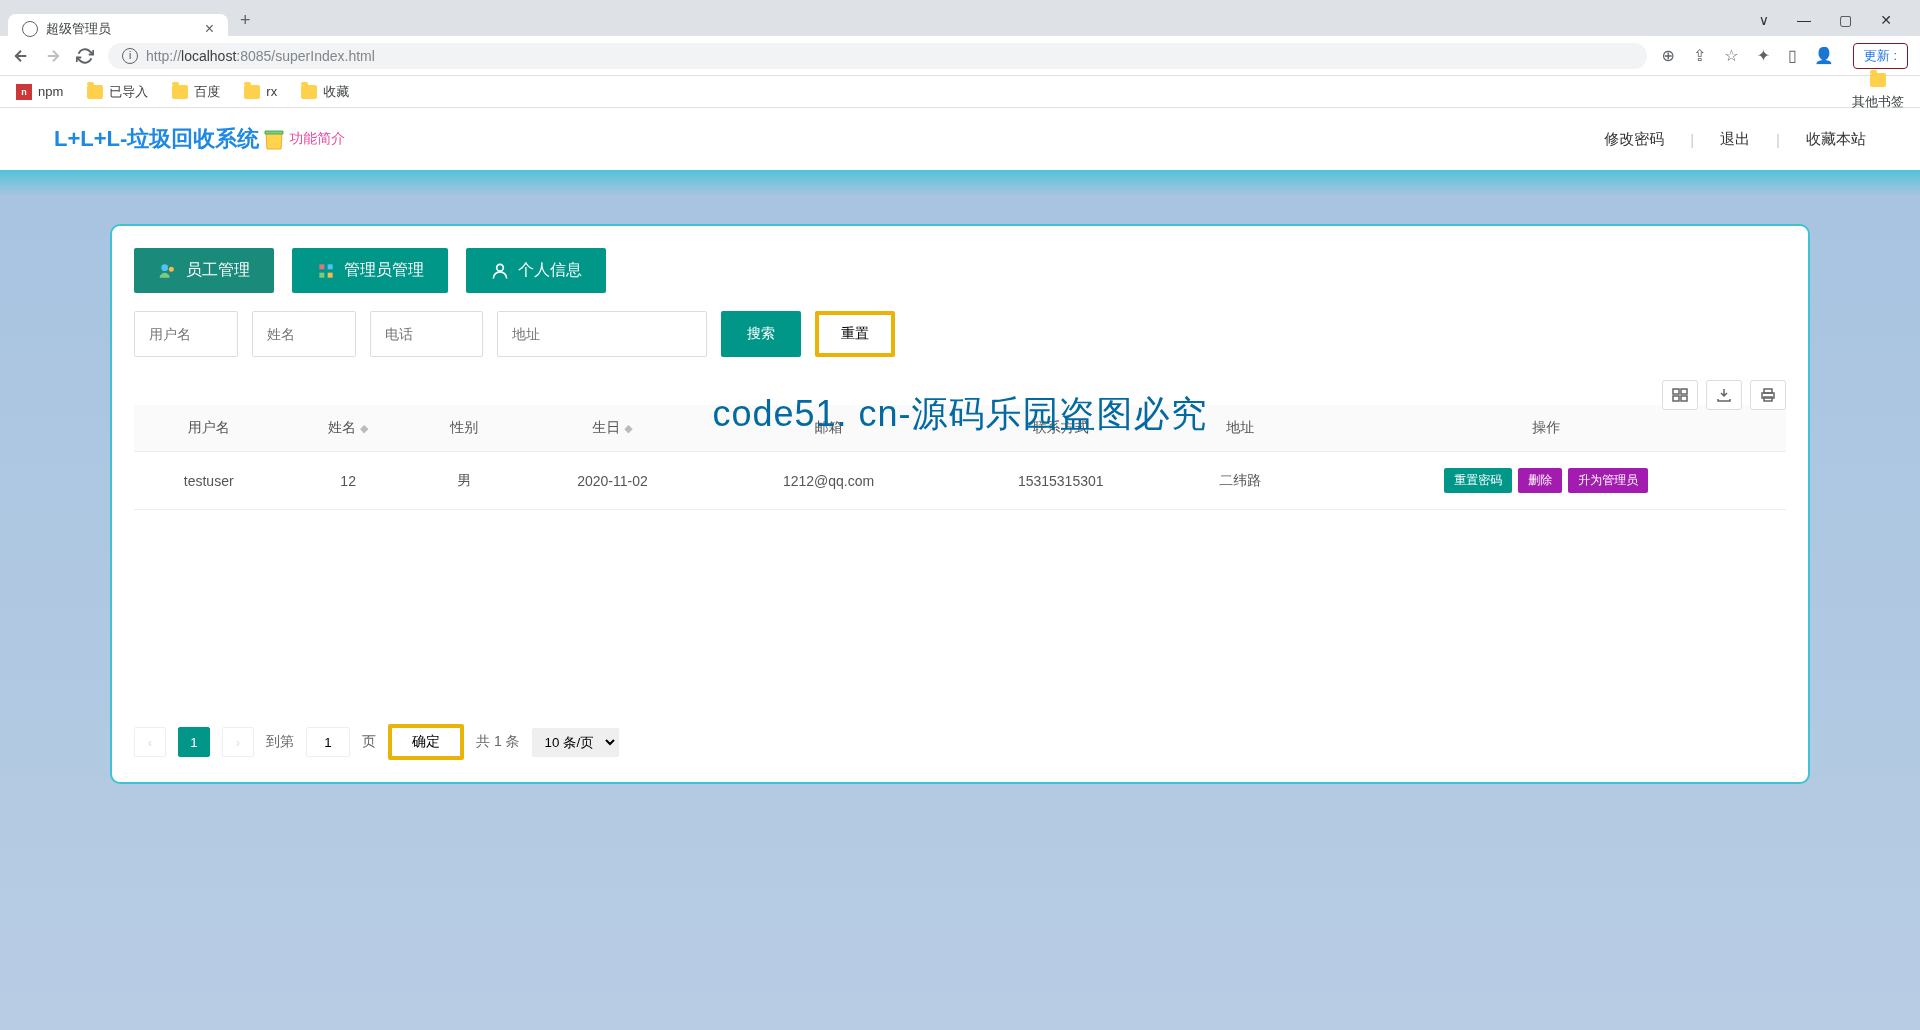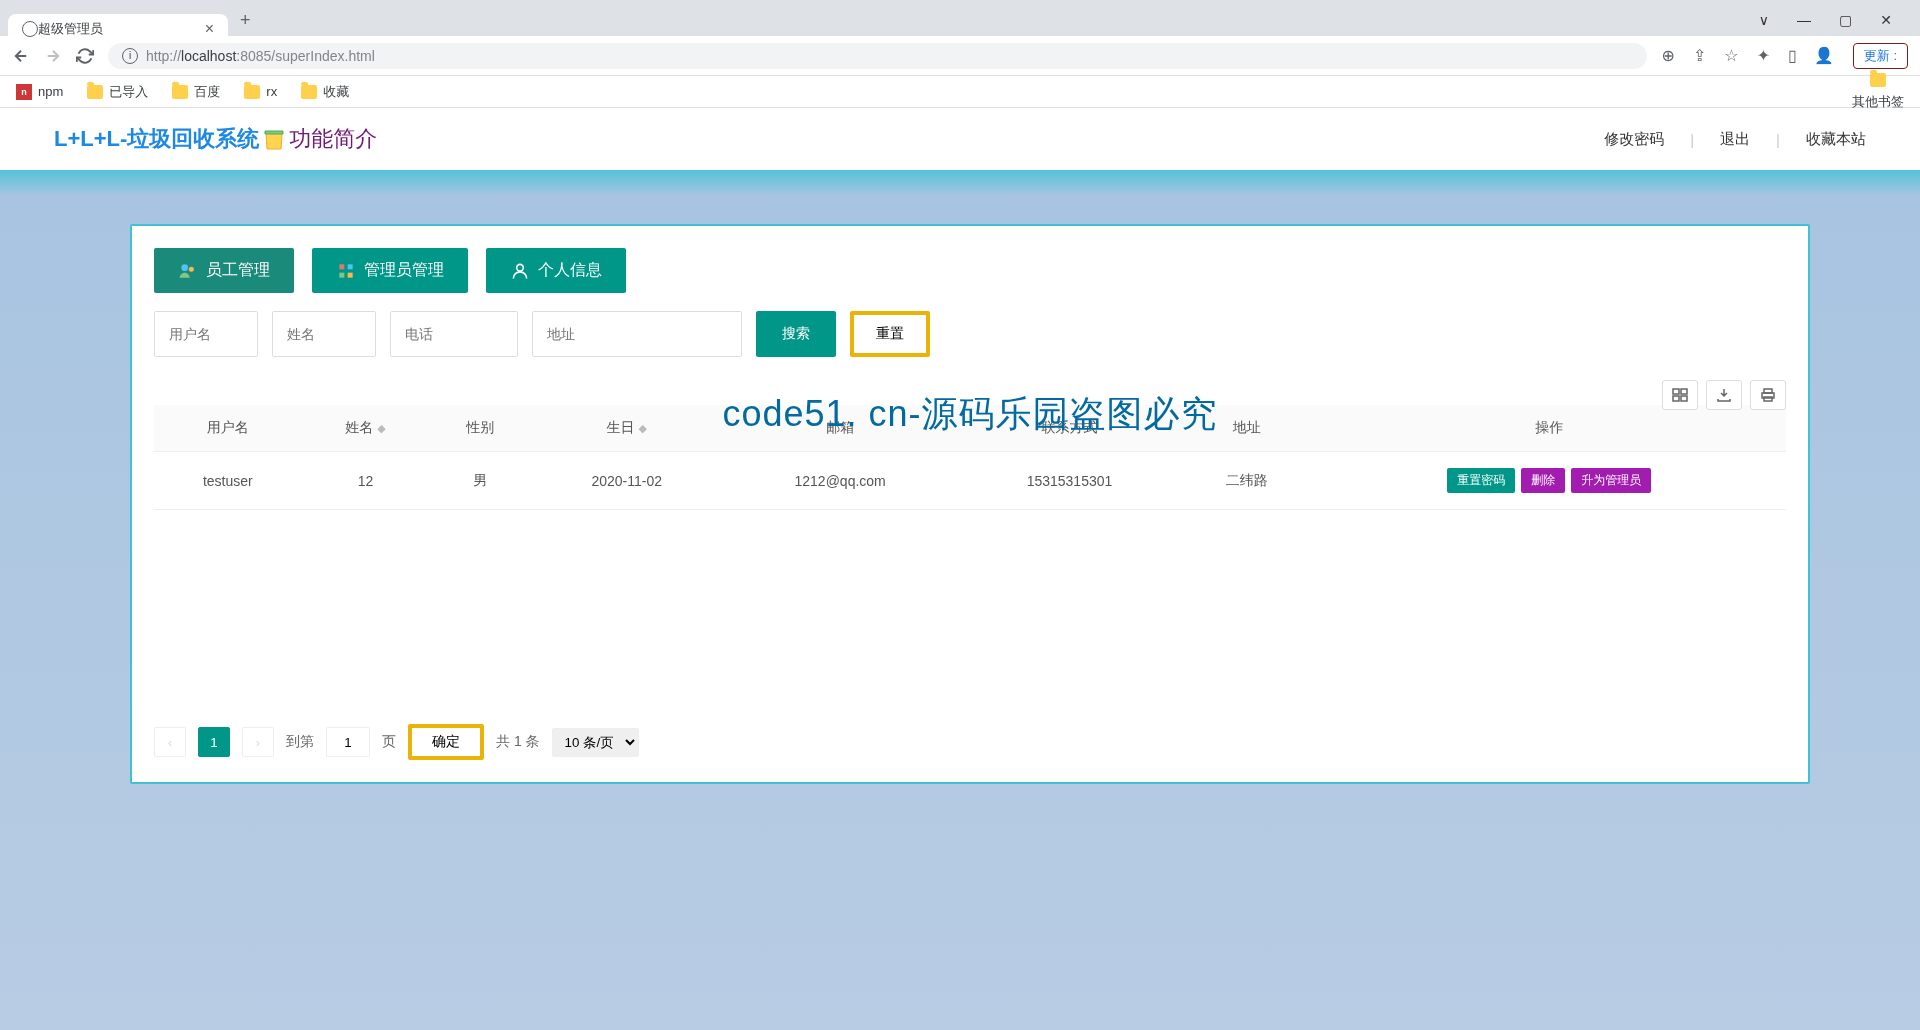--- a/index.html
+++ b/index.html
@@ -1,20 +1,20 @@
 <!DOCTYPE html>
 <html><head>
 <meta charset="utf-8">
 <style>
 * { margin: 0; padding: 0; box-sizing: border-box; font-family: "Microsoft YaHei", Arial, sans-serif; }
 body { background: #fff; width: 1920px; height: 1030px; overflow: hidden; }
 
 .browser-chrome { background: #dee1e6; }
 .tab-bar { display: flex; align-items: center; height: 36px; padding: 4px 8px 0; }
-.tab { background: #fff; border-radius: 8px 8px 0 0; padding: 6px 14px; display: flex; align-items: center; gap: 0; font-size: 13px; color: #3c4043; min-width: 220px; margin-top: 18px; }
+.tab { background: #fff; border-radius: 8px 8px 0 0; padding: 6px 14px; display: flex; align-items: center; gap: 8px; font-size: 13px; color: #3c4043; min-width: 220px; margin-top: 18px; }
 .tab-globe { width: 16px; height: 16px; border: 1.5px solid #5f6368; border-radius: 50%; position: relative; }
 .tab-close { color: #5f6368; font-size: 16px; margin-left: auto; cursor: pointer; }
 .new-tab { margin-left: 12px; color: #5f6368; font-size: 18px; cursor: pointer; }
 .win-controls { margin-left: auto; display: flex; gap: 28px; padding-right: 20px; color: #333; font-size: 14px; }
 
 .addr-bar { background: #fff; display: flex; align-items: center; height: 40px; padding: 0 12px; gap: 14px; border-bottom: 1px solid #e0e0e0; }
 .nav-icon { width: 18px; height: 18px; display: flex; align-items: center; justify-content: center; color: #5f6368; cursor: pointer; }
 .url-box { flex: 1; display: flex; align-items: center; background: #f1f3f4; border-radius: 16px; padding: 5px 14px; font-size: 14px; color: #3c4043; gap: 8px; }
 .url-info { width: 16px; height: 16px; border: 1.5px solid #5f6368; border-radius: 50%; display: flex; align-items: center; justify-content: center; font-size: 10px; }
 .addr-right { display: flex; gap: 18px; align-items: center; color: #5f6368; }
@@ -23,41 +23,41 @@
 .bookmark-bar { background: #fff; display: flex; align-items: center; height: 32px; padding: 0 16px; gap: 24px; font-size: 13px; color: #3c4043; border-bottom: 1px solid #e0e0e0; }
 .bm-item { display: flex; align-items: center; gap: 6px; }
 .folder-icon { width: 16px; height: 14px; background: #ffd04c; border-radius: 2px; position: relative; }
 .folder-icon::before { content: ''; position: absolute; top: -3px; left: 0; width: 7px; height: 3px; background: #ffd04c; border-radius: 2px 2px 0 0; }
 .npm-icon { width: 16px; height: 16px; background: #cb3837; color: #fff; font-size: 9px; display: flex; align-items: center; justify-content: center; font-weight: bold; }
 .bm-right { margin-left: auto; flex-direction: column; }
 
 .app-header { background: #fff; display: flex; align-items: center; height: 62px; padding: 0 54px; }
 .logo { color: #1e88e5; font-size: 22px; font-weight: bold; }
 .trash-icon { width: 22px; height: 24px; display: inline-block; vertical-align: middle; margin: 0 4px; }
-.feature-link { color: #701a75; font-size: 22px; }
+.feature-link { color: #ec4899; font-size: 14px; }
 .header-right { margin-left: auto; display: flex; align-items: center; gap: 26px; font-size: 15px; color: #333; }
 .welcome { display: flex; align-items: center; gap: 8px; }
 .avatar { width: 26px; height: 26px; border-radius: 3px; background: linear-gradient(135deg, #e8c4a0, #8b6f47); }
 .admin-name { color: #1e88e5; font-weight: bold; }
 .id-badge { width: 22px; height: 16px; background: #1e88e5; border-radius: 2px; display: inline-block; vertical-align: middle; }
 .divider-v { color: #ccc; }
 
 .main-area { background: linear-gradient(180deg, #53c2d8 0%, #a8c4e0 3%, #b8cce4 100%); padding: 54px 110px 30px; min-height: 860px; }
-.panel { background: #fff; border: 2px solid #3ec3d5; border-radius: 2px; padding: 22px; min-height: 560px; position: relative; margin-left: 20px; }
+.panel { background: #fff; border: 2px solid #3ec3d5; border-radius: 10px; padding: 22px; min-height: 560px; position: relative; }
 
 .tab-nav { display: flex; gap: 18px; margin-bottom: 18px; }
 .nav-btn { display: flex; align-items: center; gap: 8px; padding: 12px 24px; background: #009688; color: #fff; border: none; font-size: 16px; cursor: pointer; border-radius: 2px; }
 .nav-btn.dark { background: #1a8a7a; }
 .nav-icon-box { width: 20px; height: 20px; }
 
 .search-row { display: flex; gap: 14px; margin-bottom: 24px; }
 .search-input { padding: 10px 14px; border: 1px solid #ddd; font-size: 14px; border-radius: 2px; }
 .si-user { width: 104px; }
 .si-name { width: 104px; }
-.si-phone { width: 128px; }
+.si-phone { width: 113px; }
 .si-addr { width: 210px; }
 .btn { padding: 10px 22px; border: 4px solid #eab308; background: #fff; font-size: 14px; cursor: pointer; border-radius: 2px; }
 .btn-primary { background: #009688; color: #fff; border-color: #009688; }
 
 .watermark { position: absolute; left: 50%; top: 164px; transform: translateX(-50%); color: #0369a1; font-size: 36px; font-weight: 400; letter-spacing: 1px; white-space: nowrap; pointer-events: none; }
 
 .toolbar-right { position: absolute; right: 22px; top: 154px; display: flex; gap: 8px; }
 .tool-btn { width: 36px; height: 30px; border: 1px solid #ddd; background: #fff; display: flex; align-items: center; justify-content: center; cursor: pointer; color: #666; border-radius: 3px; }
 
 .data-table { width: 100%; border-collapse: collapse; margin-top: 48px; }

